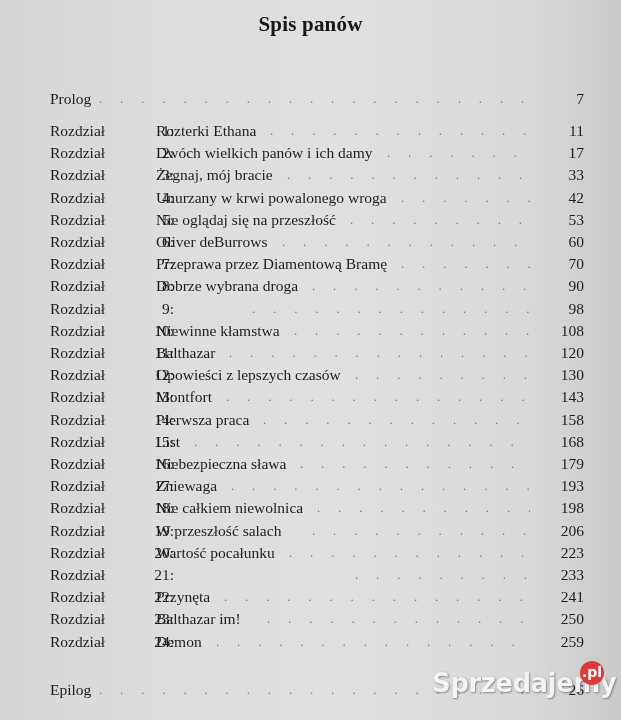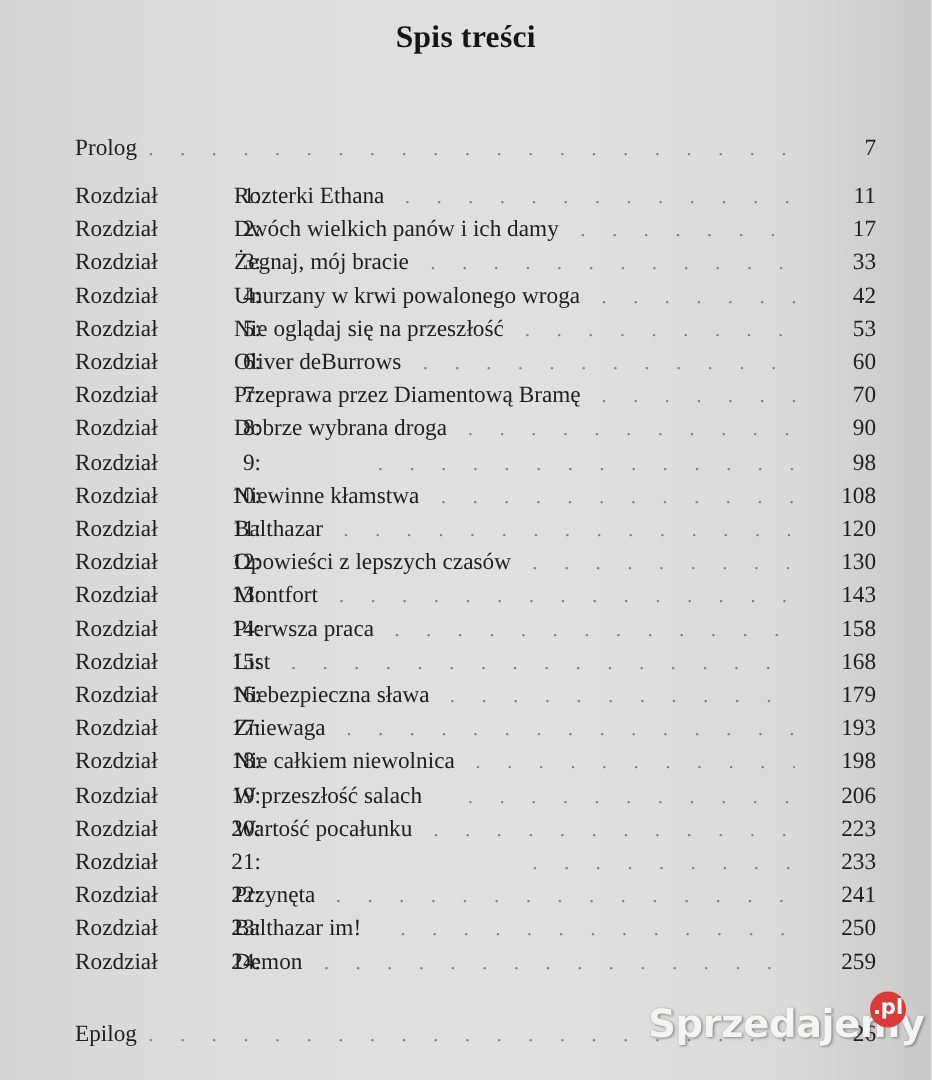--- a/index.html
+++ b/index.html
@@ -103,21 +103,21 @@
     line-height: 23px;
     text-align: center;
     letter-spacing: 0;
     text-shadow: none;
     font-weight: bold;
   }
 </style>
 </head>
 <body>
 
-<div class="page-title">Spis treści</div>
+<div class="page-title">Spis panów</div>
 
 <div class="toc" id="toc">
 
   <div class="row" style="top:88px;">
     <span class="leader" style="left: 49px;">. . . . . . . . . . . . . . . . . . . . . . . . . . . . . . . . . . . . . . . . . . . . . . . . . . . . . . . . . . . .</span>
     <span class="kind" style="background:transparent;">Prolog</span>
     <span class="page">7</span>
   </div>
 
   <div class="row" style="top: 120px;">

